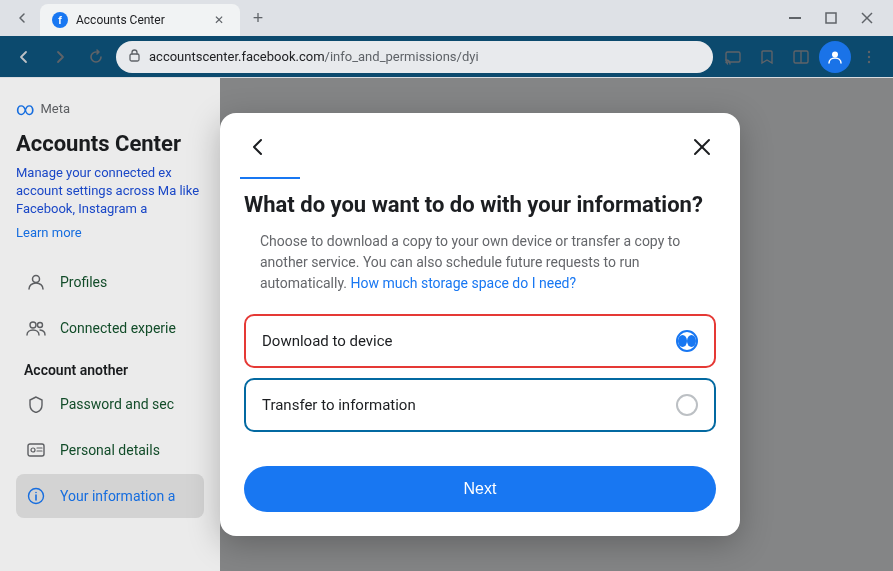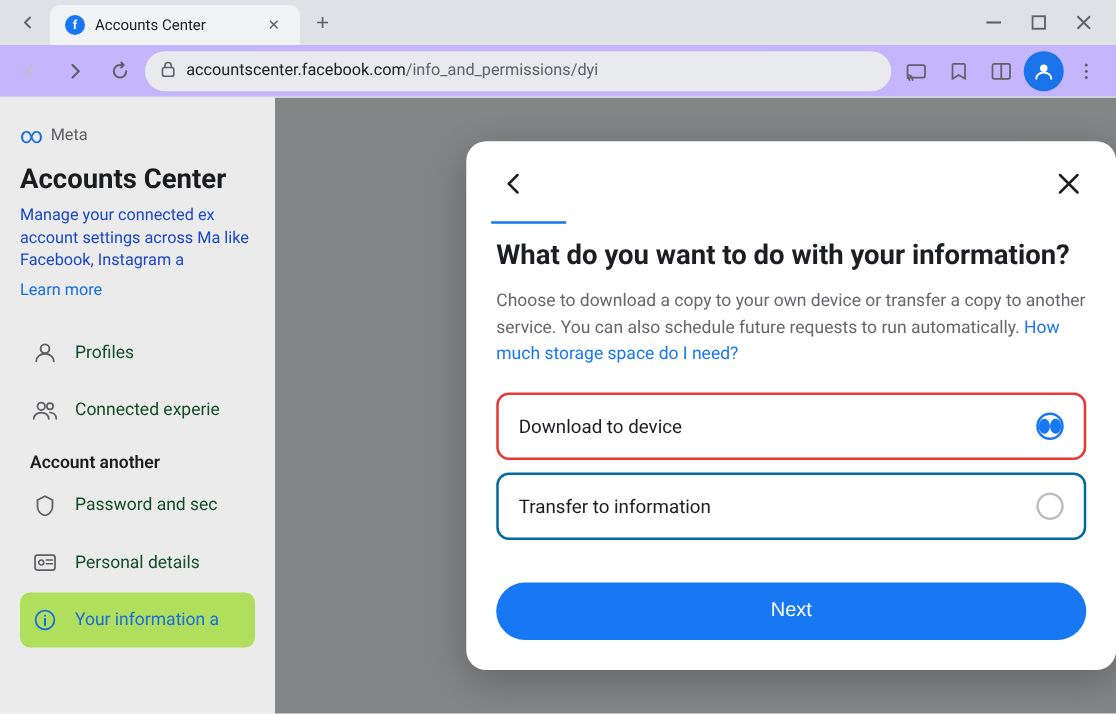--- a/index.html
+++ b/index.html
@@ -128,21 +128,21 @@
       align-items: center;
       justify-content: center;
       border-radius: 4px;
       color: #5f6368;
       font-size: 14px;
     }
 
     .address-bar {
       display: flex;
       align-items: center;
-      background: #c4b5fd;
+      background: #0c4a6e;
       height: 42px;
       padding: 0 8px;
       gap: 4px;
       border-bottom: 1px solid #dadce0;
     }
 
     .nav-btn {
       width: 32px;
       height: 32px;
       border-radius: 50%;
@@ -281,21 +281,21 @@
       display: flex;
       align-items: center;
       gap: 12px;
       padding: 10px 8px;
       border-radius: 8px;
       cursor: pointer;
       margin-bottom: 2px;
     }
 
     .sidebar-nav-item.active {
-      background: #bef264;
+      background: #e5e5e5;
     }
 
     .nav-icon {
       width: 24px;
       height: 24px;
       display: flex;
       align-items: center;
       justify-content: center;
       color: #65676b;
       font-size: 16px;
@@ -322,23 +322,22 @@
       display: flex;
       flex-direction: column;
     }
 
     .page-overlay {
       position: absolute;
       inset: 0;
       background: rgba(0, 0, 0, 0.45);
       display: flex;
       align-items: center;
-      justify-content: flex-end;
+      justify-content: flex-start;
       z-index: 10;
-      padding-left: 14px;
     }
 
     
     .modal {
       background: white;
       border-radius: 16px;
       width: 520px;
       max-height: 520px;
       box-shadow: 0 8px 32px rgba(0,0,0,0.25);
       overflow: hidden;
@@ -400,20 +399,21 @@
       color: #1c1e21;
       margin-bottom: 12px;
       line-height: 1.3;
     }
 
     .modal-desc {
       font-size: 14px;
       color: #65676b;
       line-height: 1.5;
       margin-bottom: 20px;
+      margin-left: 16px;
     }
 
     .modal-desc a {
       color: #1877f2;
       text-decoration: none;
     }
 
     
     .radio-option {
       display: flex;

